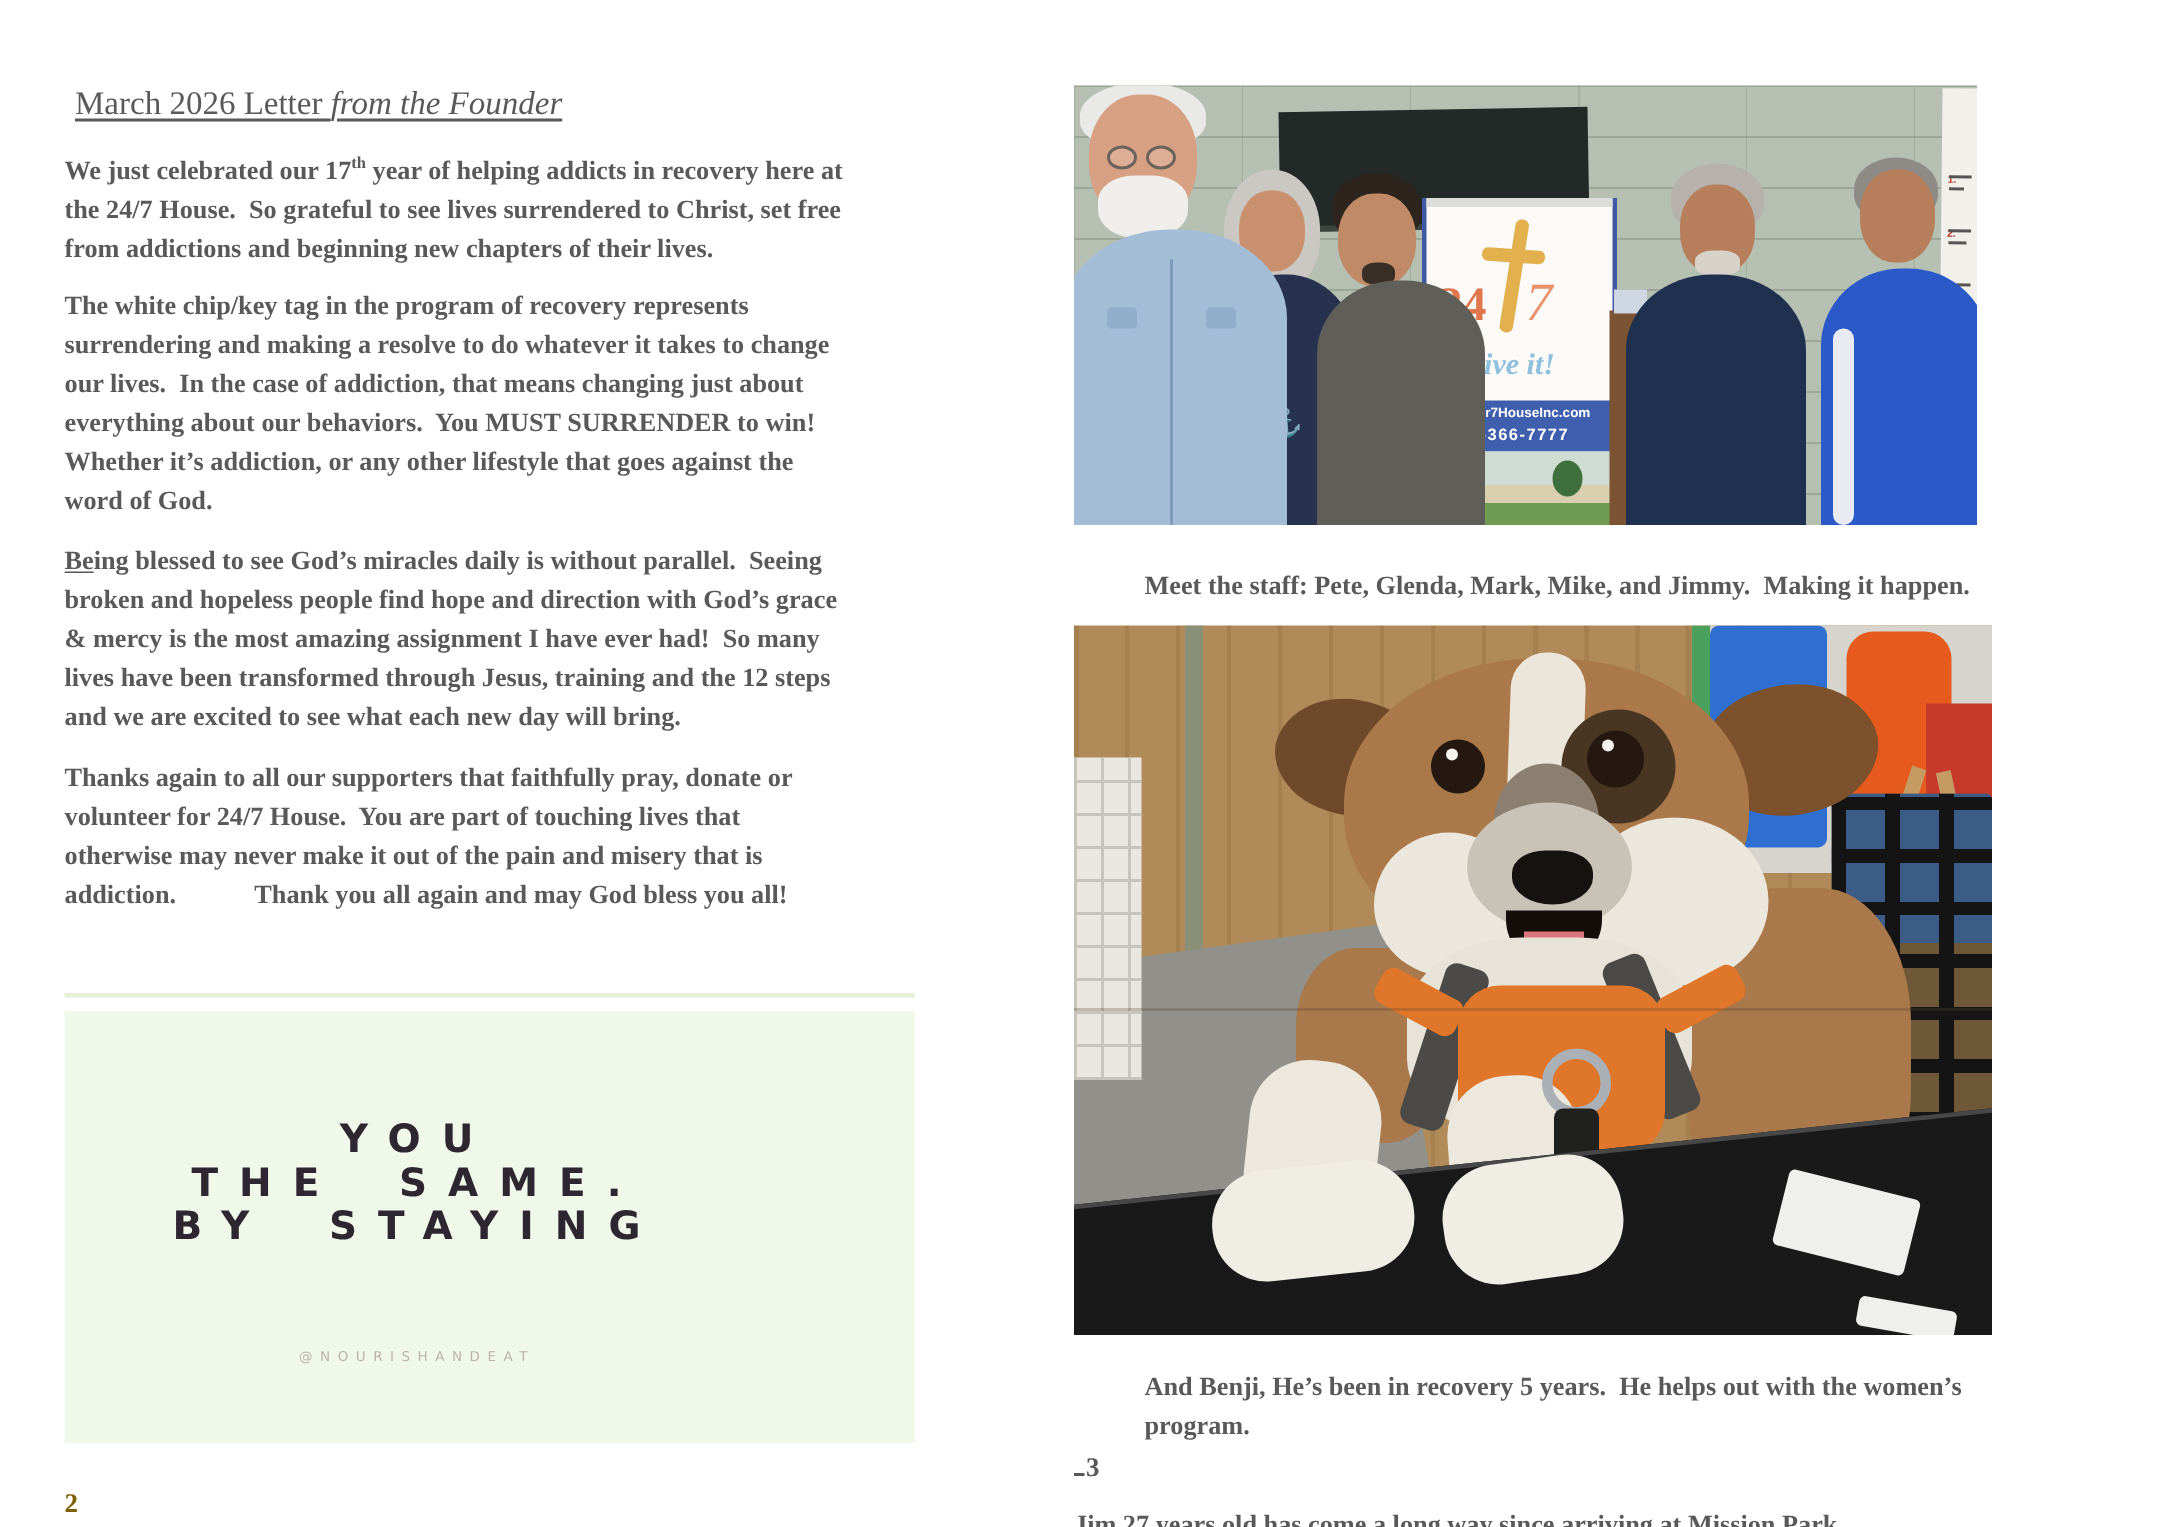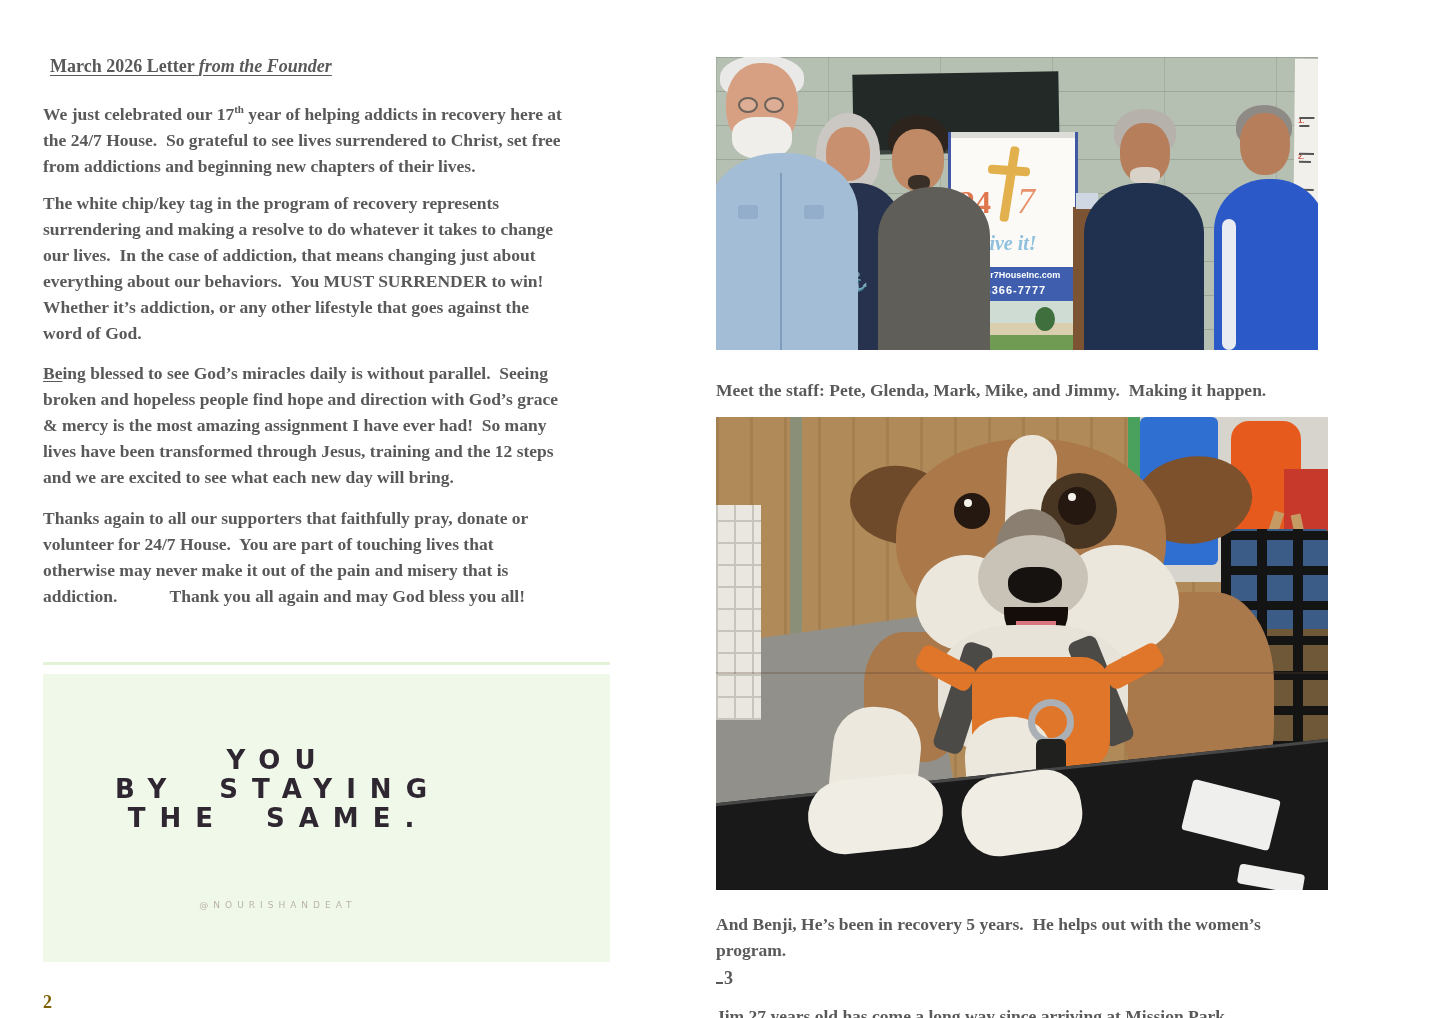--- a/index.html
+++ b/index.html
@@ -1,42 +1,42 @@
 <!DOCTYPE html>
 <html><head>
 <meta charset="utf-8">
 <style>
   html,body{margin:0;padding:0;background:#ffffff;}
   body{width:1455px;height:1018px;overflow:hidden;}
   .page{position:relative;width:1455px;height:1018px;background:#fff;overflow:hidden;
         font-family:"Liberation Serif","DejaVu Serif",serif;color:#595959;}
   .abs{position:absolute;}
   
-  .heading{left:50px;top:56px;font-size:18px;font-weight:700;text-decoration:underline;
+  .heading{left:50px;top:56px;font-size:22px;font-weight:400;text-decoration:underline;
            text-underline-offset:3px;white-space:pre;text-align:center;}
   .heading .it{font-style:italic;}
   .body-par{width:640px;font-size:17.5px;font-weight:700;line-height:26px;white-space:pre-wrap;}
   .p1{left:43px;top:96px;}
   .p2{left:43px;top:190px;}
   .p3{left:43px;top:360px;}
   .p4{left:43px;top:505px;}
   .sup{font-size:11px;vertical-align:7px;}
   .u-start{text-decoration:underline;text-underline-offset:2px;}
   .signoff{left:43px;top:624px;width:640px;font-size:17.5px;font-weight:700;white-space:pre;padding-left:198px;}
   .divider{left:43px;top:662px;width:567px;height:3px;background:#e4f2d8;}
   
   .quote-box{left:43px;top:674px;width:567px;height:288px;background:#f0f8ea;overflow:hidden;}
   .q-lines{position:absolute;left:0;top:72px;width:470px;text-align:center;
            font-family:"DejaVu Sans",sans-serif;font-weight:700;font-size:26px;
            letter-spacing:14px;word-spacing:16px;line-height:29px;color:#2e2630;}
   .q-credit{position:absolute;left:0;top:226px;width:470px;text-align:center;
             font-family:"DejaVu Sans",sans-serif;font-size:9px;letter-spacing:5px;color:#b9b3ac;}
   .pagenum-left{left:43px;top:992px;font-size:18px;font-weight:700;color:#7F6000;}
   
-  .caption{font-size:17.5px;font-weight:700;line-height:26px;white-space:pre-wrap;width:630px;}
+  .caption{font-size:17.5px;font-weight:700;line-height:26px;white-space:pre-wrap;width:630px;margin-left:47px;}
   .cap1{left:716px;top:377px;}
   .cap2{left:716px;top:911px;}
   .pagenum-right{left:716px;top:968px;font-size:18px;font-weight:700;color:#595959;}
   .pagenum-right .tick{display:inline-block;width:7px;border-bottom:2px solid #595959;height:14px;margin-right:1px;}
   .partial-line{left:716px;top:1006px;width:640px;font-size:17.5px;font-weight:700;color:#595959;white-space:nowrap;}
   
   .staff{left:716px;top:57px;width:602px;height:293px;overflow:hidden;background-color:#b5bfb2;
     background-image:repeating-linear-gradient(180deg,rgba(125,138,120,.45) 0 1px,transparent 1px 34px),
                      repeating-linear-gradient(90deg,rgba(125,138,120,.30) 0 1px,transparent 1px 112px);}
   .staff *{position:absolute;}
@@ -145,22 +145,22 @@
 volunteer for 24/7 House.  You are part of touching lives that
 otherwise may never make it out of the pain and misery that is
 addiction.            Thank you all again and may God bless you all!</div>
 
 
   <div class="abs divider"></div>
 
   <div class="abs quote-box">
     <div class="q-lines">
       <div>YOU</div>
+      <div>THE SAME.</div>
       <div>BY STAYING</div>
-      <div>THE SAME.</div>
     </div>
     <div class="q-credit">@NOURISHANDEAT</div>
   </div>
 
   <div class="abs pagenum-left">2</div>
 
   <div class="abs staff">
     <div class="tv"></div>
 
     <div class="banner">

